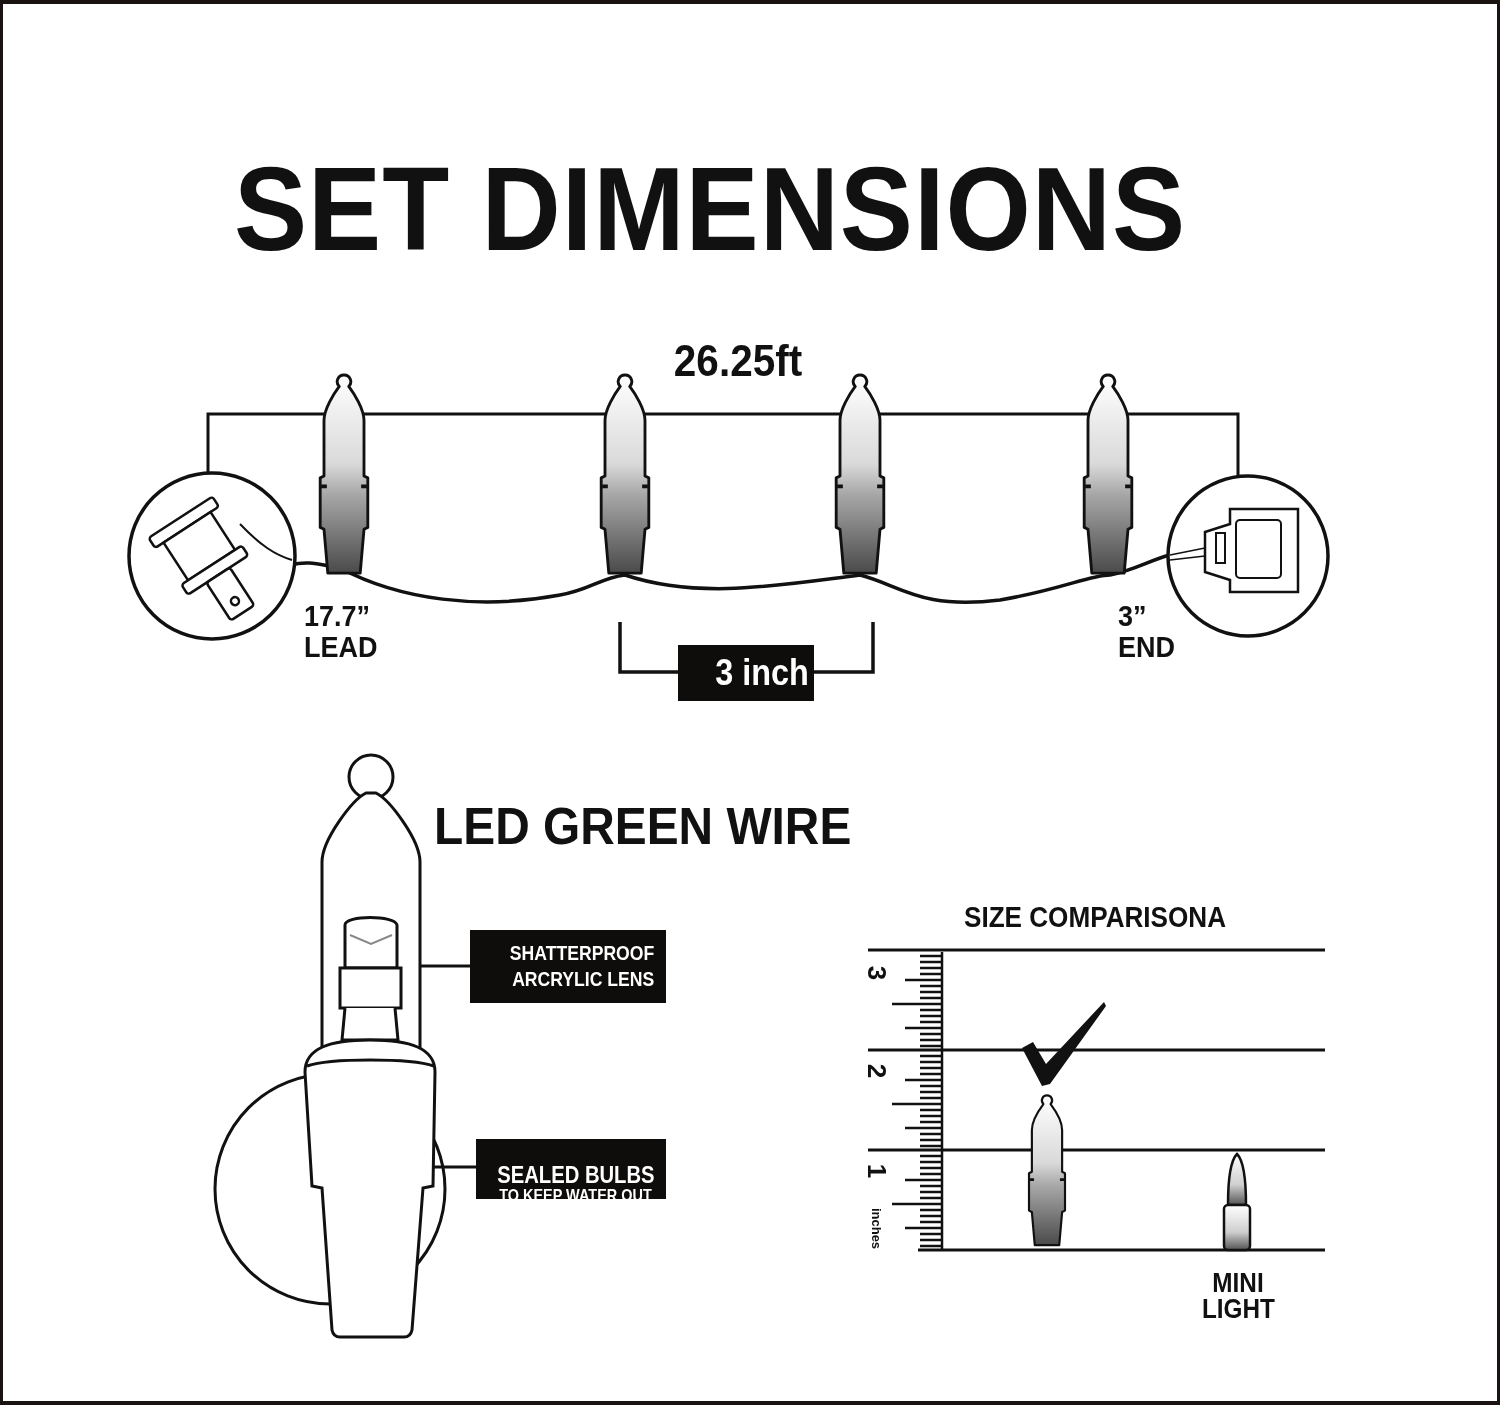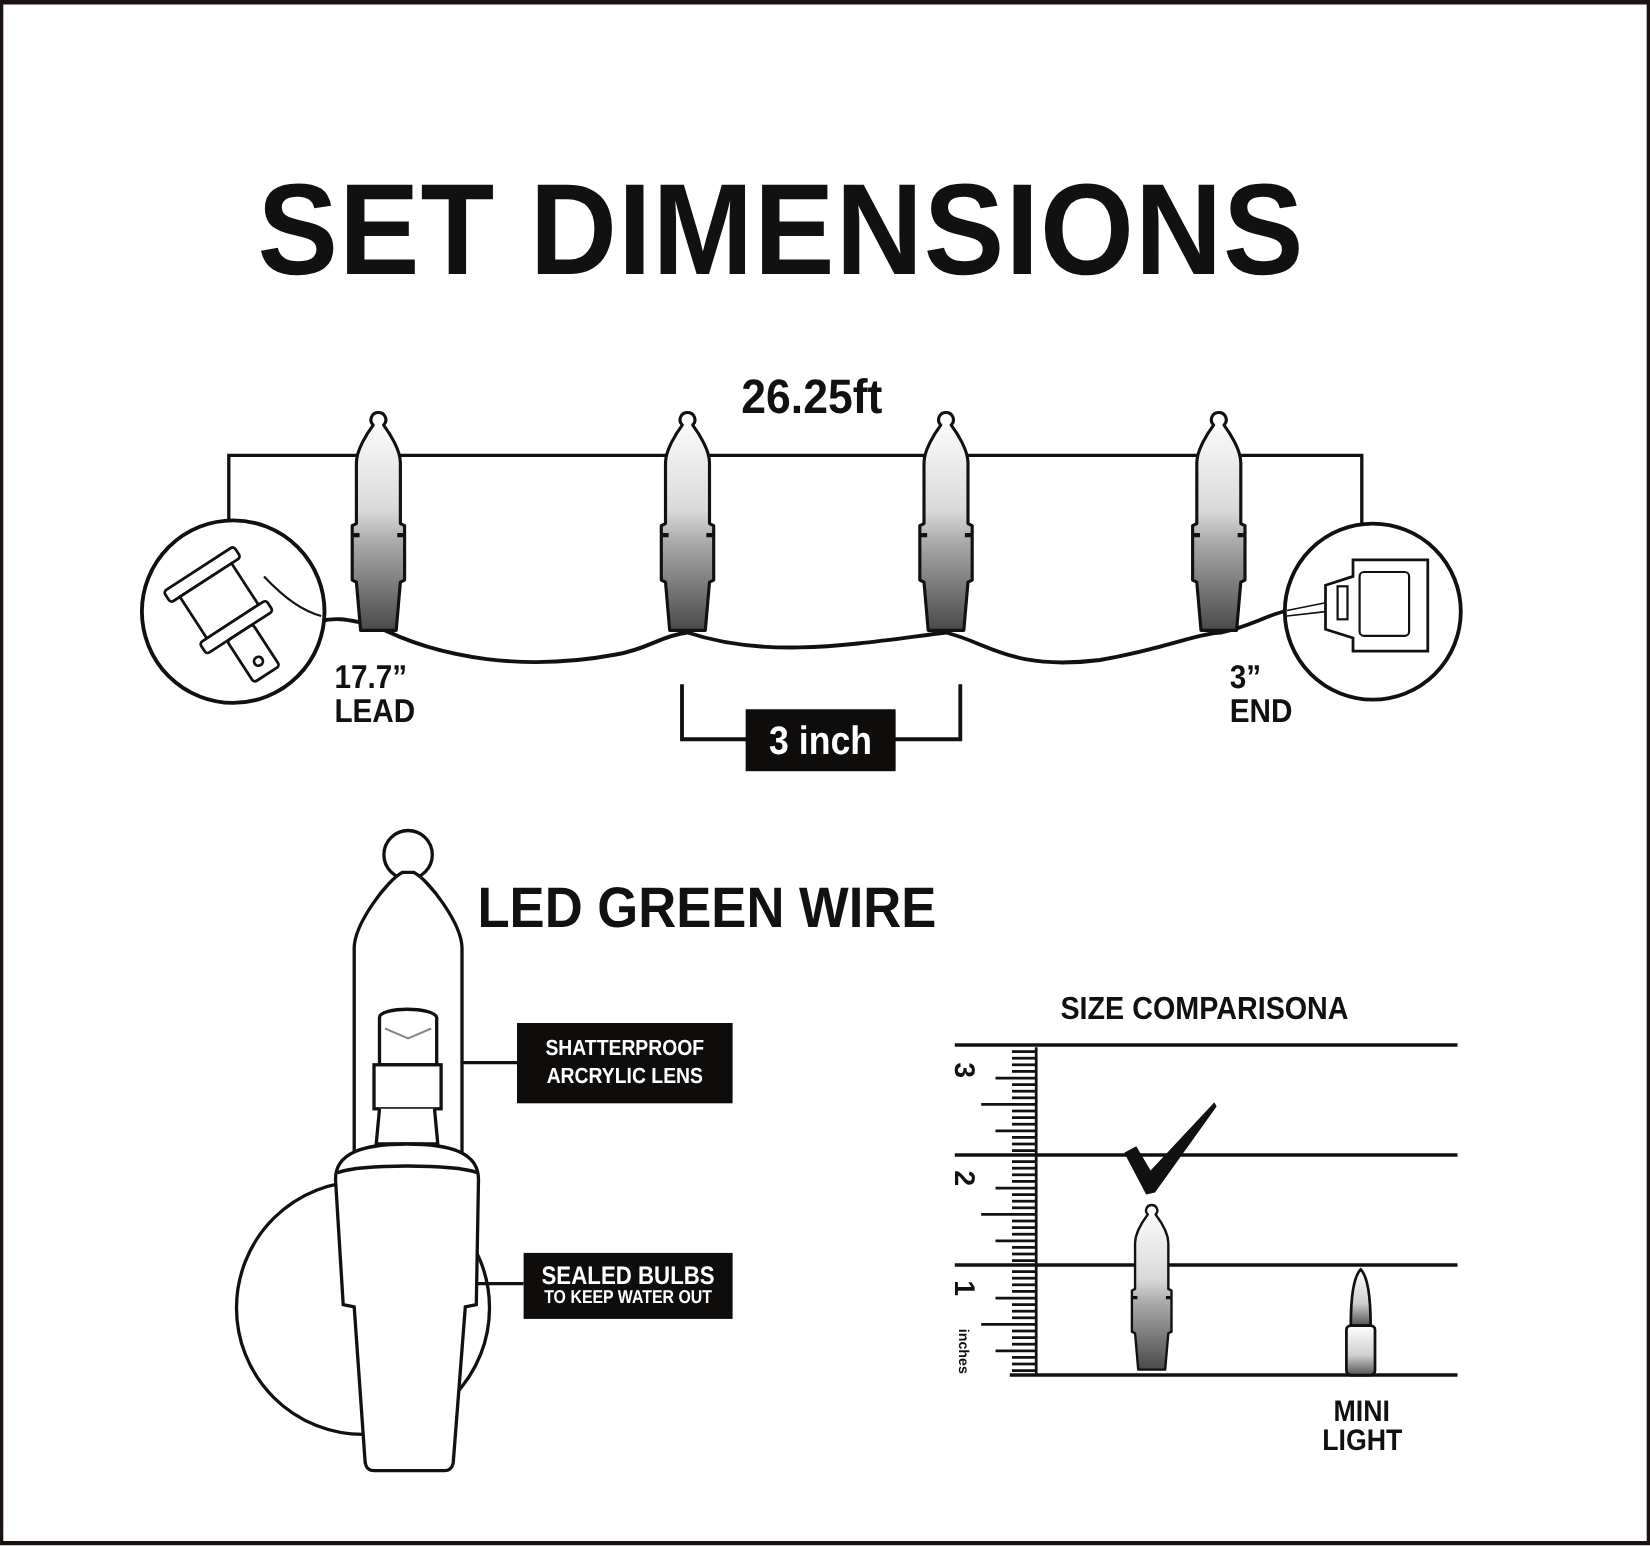--- a/index.html
+++ b/index.html
@@ -1,21 +1,21 @@
 <!DOCTYPE html>
 <html><head>
 <meta charset="utf-8">
 <style>
   html, body { margin: 0; padding: 0; background: #ffffff; }
   body { width: 1500px; height: 1405px; position: relative; overflow: hidden; font-family: "Liberation Sans", sans-serif; }
   .frame { position: absolute; left: 0; top: 0; width: 1500px; height: 1405px; box-sizing: border-box; border: 4px solid #1a1311; border-left-width: 3px; border-right-width: 3px; }
   .title { position: absolute; left: 0; width: 1420px; top: 150px; text-align: center; font-weight: bold; font-size: 118px; letter-spacing: 1px; color: #111; line-height: 1; transform: scaleX(0.93); transform-origin: 710px 0; }
   .length { position: absolute; left: 600px; width: 276px; top: 336px; text-align: center; font-weight: bold; font-size: 44px; color: #111; transform: scaleX(0.92); }
   .lbl { position: absolute; font-weight: bold; font-size: 30px; line-height: 31px; color: #111; transform: scaleX(0.9); transform-origin: 0 0; }
-  .box { position: absolute; background: #0f0d0c; color: #fff; font-weight: bold; text-align: center; }
+  .box { position: absolute; background: #0f0d0c; color: #fff; font-weight: bold; text-align: right; }
   .box span { display: block; }
   .sub { position: absolute; font-weight: bold; color: #111; line-height: 1; }
   svg { position: absolute; left: 0; top: 0; }
 </style>
 </head>
 <body>
 
 <div class="frame"></div>
 
 <div class="title">SET DIMENSIONS</div>
@@ -172,21 +172,21 @@
   <span style="transform:scaleX(0.9); display:inline-block;">3 inch</span>
 </div>
 
 <div class="sub" style="left:434px; top:800px; font-size:52px; transform:scaleX(0.92); transform-origin:0 0;">LED GREEN WIRE</div>
 
 <div class="box" style="left:470px; top:930px; width:196px; height:73px; font-size:20px; line-height:26px; padding-top:10px; box-sizing:border-box;">
   <span style="transform:scaleX(0.88);">SHATTERPROOF</span>
   <span style="transform:scaleX(0.88);">ARCRYLIC LENS</span>
 </div>
 
-<div class="box" style="left:476px; top:1139px; width:190px; height:60px; padding-top:8px; box-sizing:border-box;">
+<div class="box" style="left:476px; top:1139px; width:190px; height:60px; padding-top:24px; box-sizing:border-box;">
   <span style="font-size:23px; line-height:24px; transform:scaleX(0.88);">SEALED BULBS</span>
   <span style="font-size:17px; line-height:18px; transform:scaleX(0.85);">TO KEEP WATER OUT</span>
 </div>
 
 <div class="sub" style="left:964px; top:903px; font-size:29px; transform:scaleX(0.9); transform-origin:0 0;">SIZE COMPARISONA</div>
 
 <div class="sub" style="left:870px; top:960px; font-size:26px; transform:rotate(90deg);">3</div>
 <div class="sub" style="left:870px; top:1058px; font-size:26px; transform:rotate(90deg);">2</div>
 <div class="sub" style="left:870px; top:1158px; font-size:26px; transform:rotate(90deg);">1</div>
 <div class="sub" style="left:856px; top:1222px; font-size:13px; transform:rotate(90deg);">inches</div>

